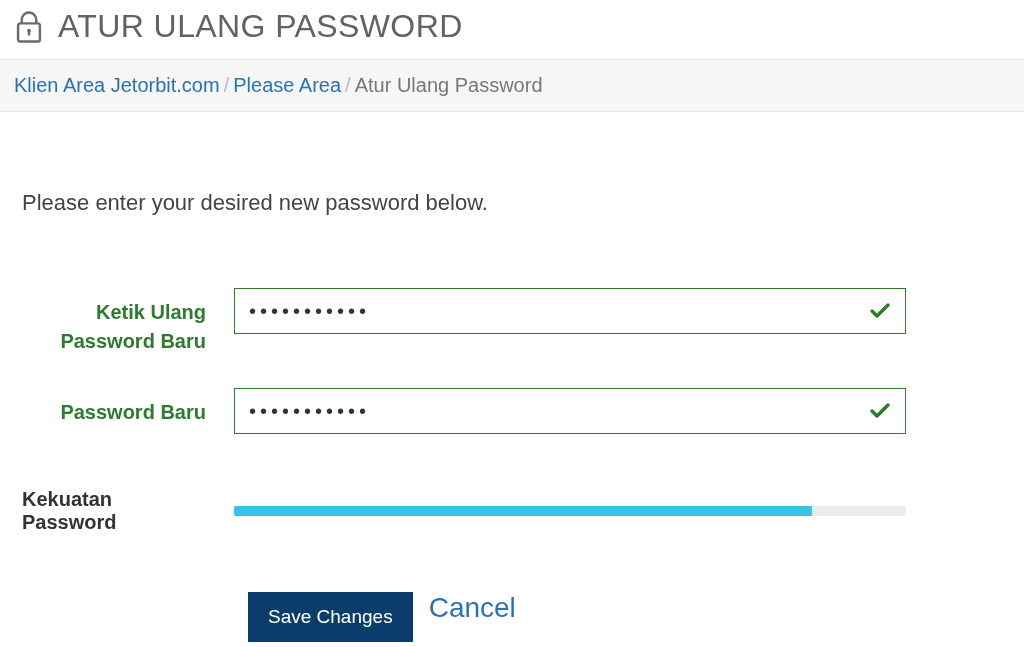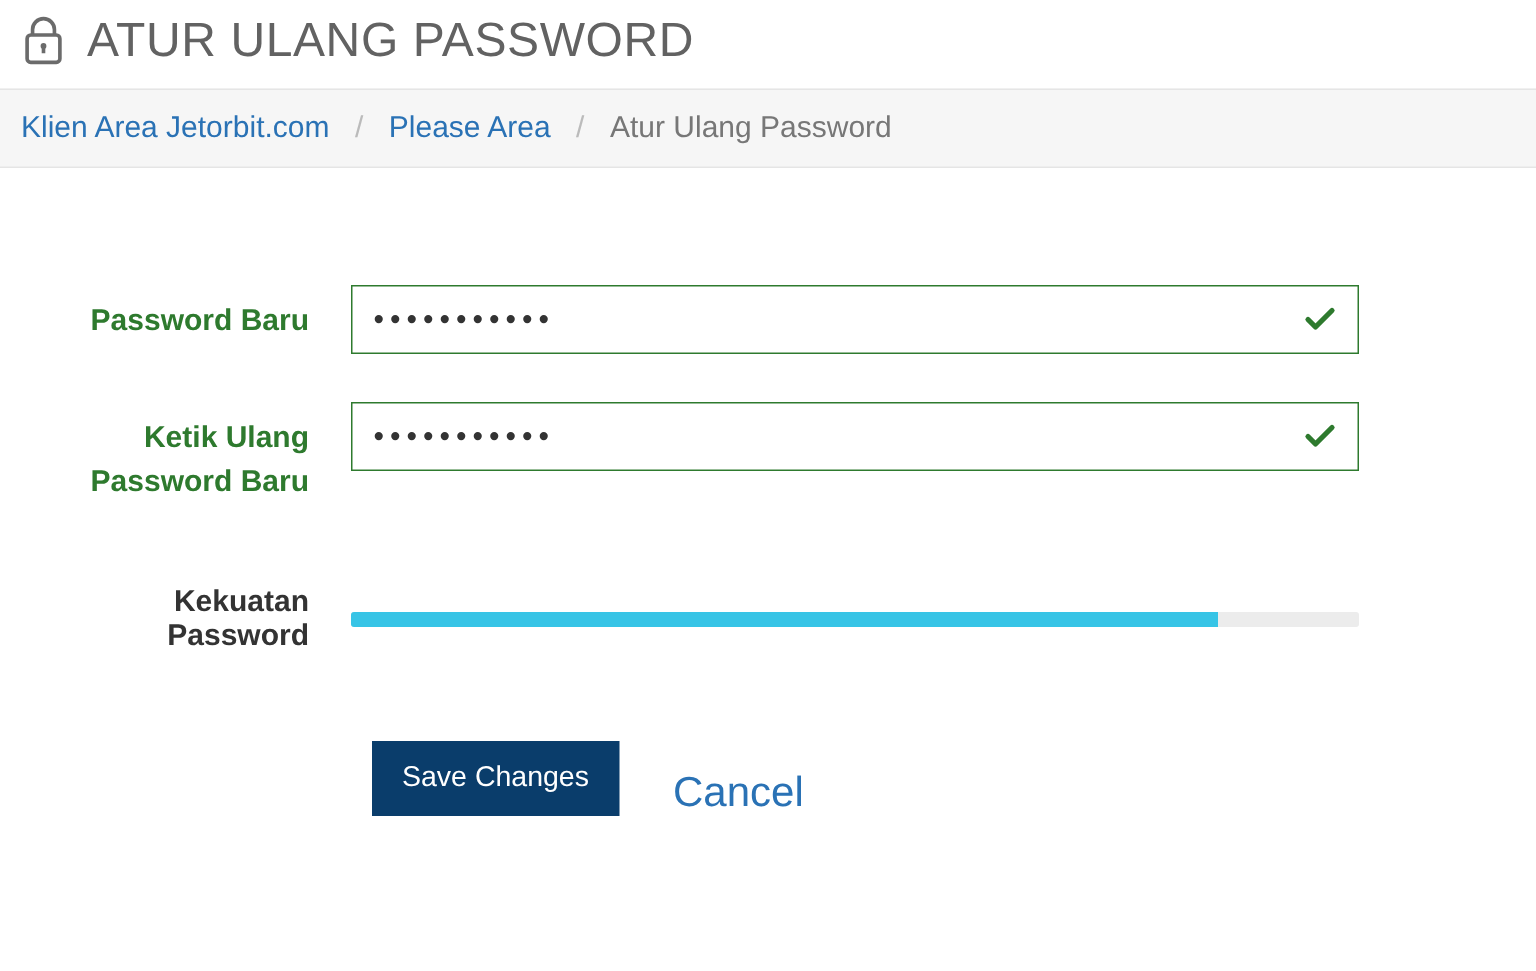--- a/index.html
+++ b/index.html
@@ -27,21 +27,21 @@
       letter-spacing: 0.4px;
     }
     .breadcrumb {
       background: #f6f6f6;
       border-top: 1px solid #e5e5e5;
       border-bottom: 1px solid #e5e5e5;
       padding: 14px 14px;
       font-size: 20px;
       display: flex;
       align-items: center;
-      gap: 17px;
+      gap: 4px;
       color: #777;
     }
     .breadcrumb a {
       color: #2a72b5;
       text-decoration: none;
     }
     .breadcrumb .sep {
       color: #bbb;
     }
     .breadcrumb .current {
@@ -95,21 +95,21 @@
       height: 24px;
     }
     .strength-row {
       display: flex;
       align-items: center;
       margin-top: 54px;
       margin-bottom: 58px;
     }
     .strength-label {
       width: 212px;
-      text-align: right;
+      text-align: left;
       padding-right: 28px;
       font-size: 20px;
       font-weight: 600;
       color: #333;
     }
     .strength-bar {
       flex: 1;
       max-width: 672px;
       height: 10px;
       background: #ececec;
@@ -118,22 +118,22 @@
     }
     .strength-fill {
       height: 100%;
       width: 86%;
       background: #37c4e6;
     }
     .button-row {
       margin-left: 212px;
       padding-left: 14px;
       display: flex;
-      align-items: flex-end;
-      gap: 36px;
+      align-items: flex-start;
+      gap: 16px;
     }
     .btn-primary {
       background: #0a3d6b;
       color: #fff;
       border: none;
       padding: 14px 20px;
       font-size: 19px;
       cursor: pointer;
     }
     .btn-link {
@@ -160,45 +160,46 @@
 
 <nav class="breadcrumb">
   <a href="#">Klien Area Jetorbit.com</a>
   <span class="sep">/</span>
   <a href="#">Please Area</a>
   <span class="sep">/</span>
   <span class="current">Atur Ulang Password</span>
 </nav>
 
 <div class="content">
+  <p class="intro">Please enter your desired new password below.</p>
+
+  <div class="form-row">
+    <label class="form-label">Ketik Ulang Password Baru</label>
+    <div class="input-wrap">
+      <input type="password" class="text-input" value="•••••••••••" style="">
+      <span class="check-icon">
+        <svg viewBox="0 0 24 24" width="24" height="24">
+          <path d="M4 12 l5 5 l11 -11" fill="none" stroke="#2e7a2e" stroke-width="3.5" stroke-linecap="round" stroke-linejoin="round"></path>
+        </svg>
+      </span>
+    </div>
+  </div>
 
   <div class="form-row">
     <label class="form-label">Password Baru</label>
     <div class="input-wrap">
       <input type="password" class="text-input" value="•••••••••••" style="">
       <span class="check-icon">
         <svg viewBox="0 0 24 24" width="24" height="24">
           <path d="M4 12 l5 5 l11 -11" fill="none" stroke="#2e7a2e" stroke-width="3.5" stroke-linecap="round" stroke-linejoin="round"></path>
         </svg>
       </span>
     </div>
   </div>
 
-  <div class="form-row">
-    <label class="form-label">Ketik Ulang Password Baru</label>
-    <div class="input-wrap">
-      <input type="password" class="text-input" value="•••••••••••" style="">
-      <span class="check-icon">
-        <svg viewBox="0 0 24 24" width="24" height="24">
-          <path d="M4 12 l5 5 l11 -11" fill="none" stroke="#2e7a2e" stroke-width="3.5" stroke-linecap="round" stroke-linejoin="round"></path>
-        </svg>
-      </span>
-    </div>
-  </div>
-
   <div class="strength-row">
     <label class="strength-label">Kekuatan Password</label>
     <div class="strength-bar">
       <div class="strength-fill" style="width: 86%;"></div>
     </div>
   </div>
 
   <div class="button-row">
     <button class="btn-primary">Save Changes</button>
     <a class="btn-link">Cancel</a>

